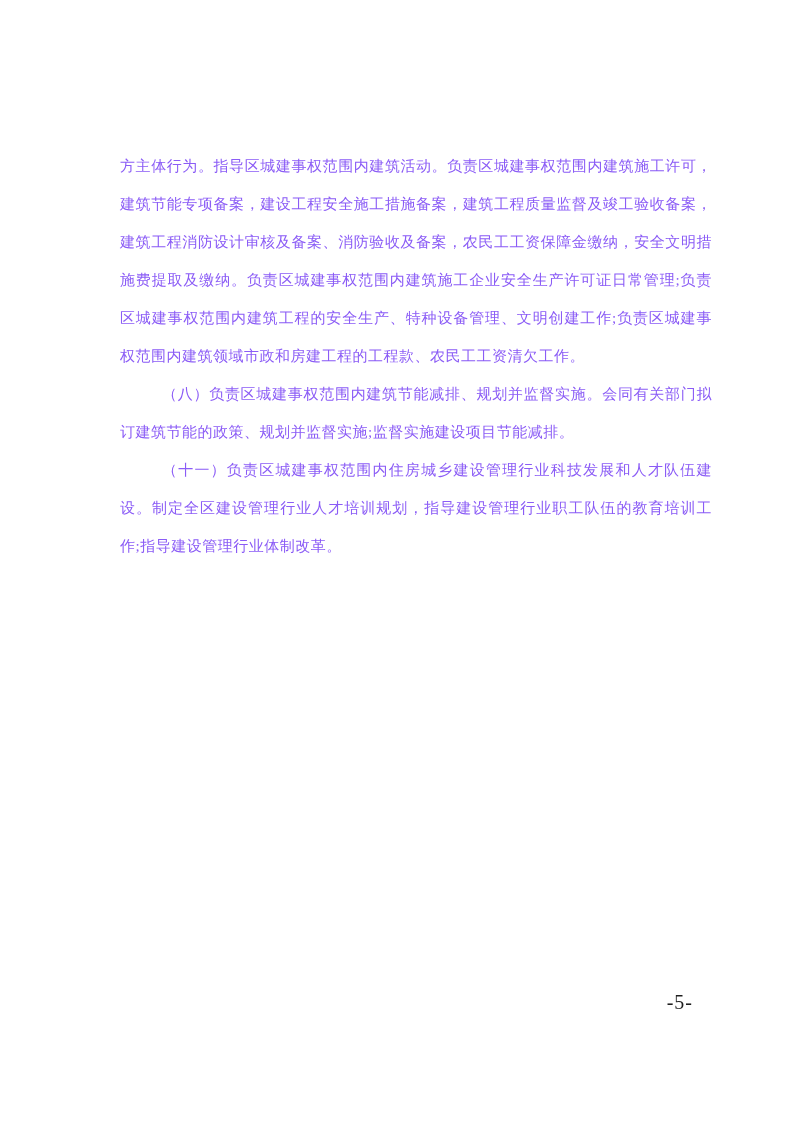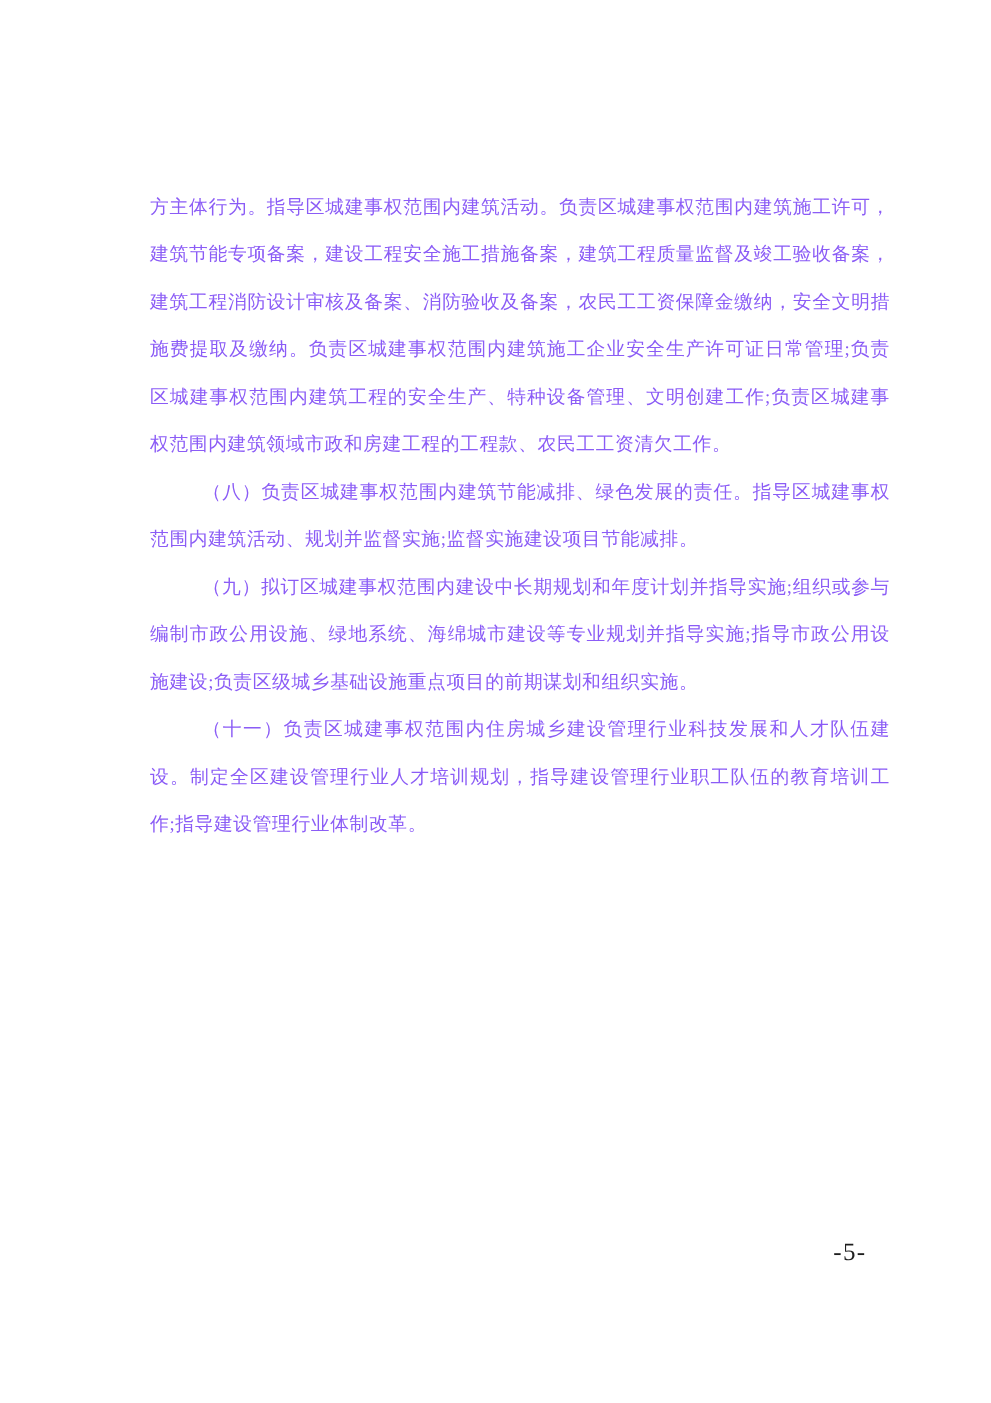--- a/index.html
+++ b/index.html
@@ -44,18 +44,17 @@
     line-height: 24px;
     letter-spacing: 1px;
   }
 </style>
 </head>
 <body>
 
 <div class="page">
   <div class="doc-body">
     <p>方主体行为。指导区城建事权范围内建筑活动。负责区城建事权范围内建筑施工许可，建筑节能专项备案，建设工程安全施工措施备案，建筑工程质量监督及竣工验收备案，建筑工程消防设计审核及备案、消防验收及备案，农民工工资保障金缴纳，安全文明措施费提取及缴纳。负责区城建事权范围内建筑施工企业安全生产许可证日常管理;负责区城建事权范围内建筑工程的安全生产、特种设备管理、文明创建工作;负责区城建事权范围内建筑领域市政和房建工程的工程款、农民工工资清欠工作。</p>
-    <p class="indented">（八）负责区城建事权范围内建筑节能减排、绿色发展的责任。指导区城建事权范围内建筑活动、规划并监督实施;监督实施建设项目节能减排。</p>
-    <p class="indented">（九）拟订区城建事权范围内建设中长期规划和年度计划并指导实施;组织或参与编制市政公用设施、绿地系统、海绵城市建设等专业规划并指导实施;指导市政公用设施建设;负责区级城乡基础设施重点项目的前期谋划和组织实施。</p>
+    <p class="indented">（八）负责区城建事权范围内建筑节能减排、规划并监督实施。会同有关部门拟订建筑节能的政策、规划并监督实施;监督实施建设项目节能减排。</p>
     <p class="indented">（十一）负责区城建事权范围内住房城乡建设管理行业科技发展和人才队伍建设。制定全区建设管理行业人才培训规划，指导建设管理行业职工队伍的教育培训工作;指导建设管理行业体制改革。</p>
   </div>
   <div class="page-number">-5-</div>
 </div>
 
 </body></html>

